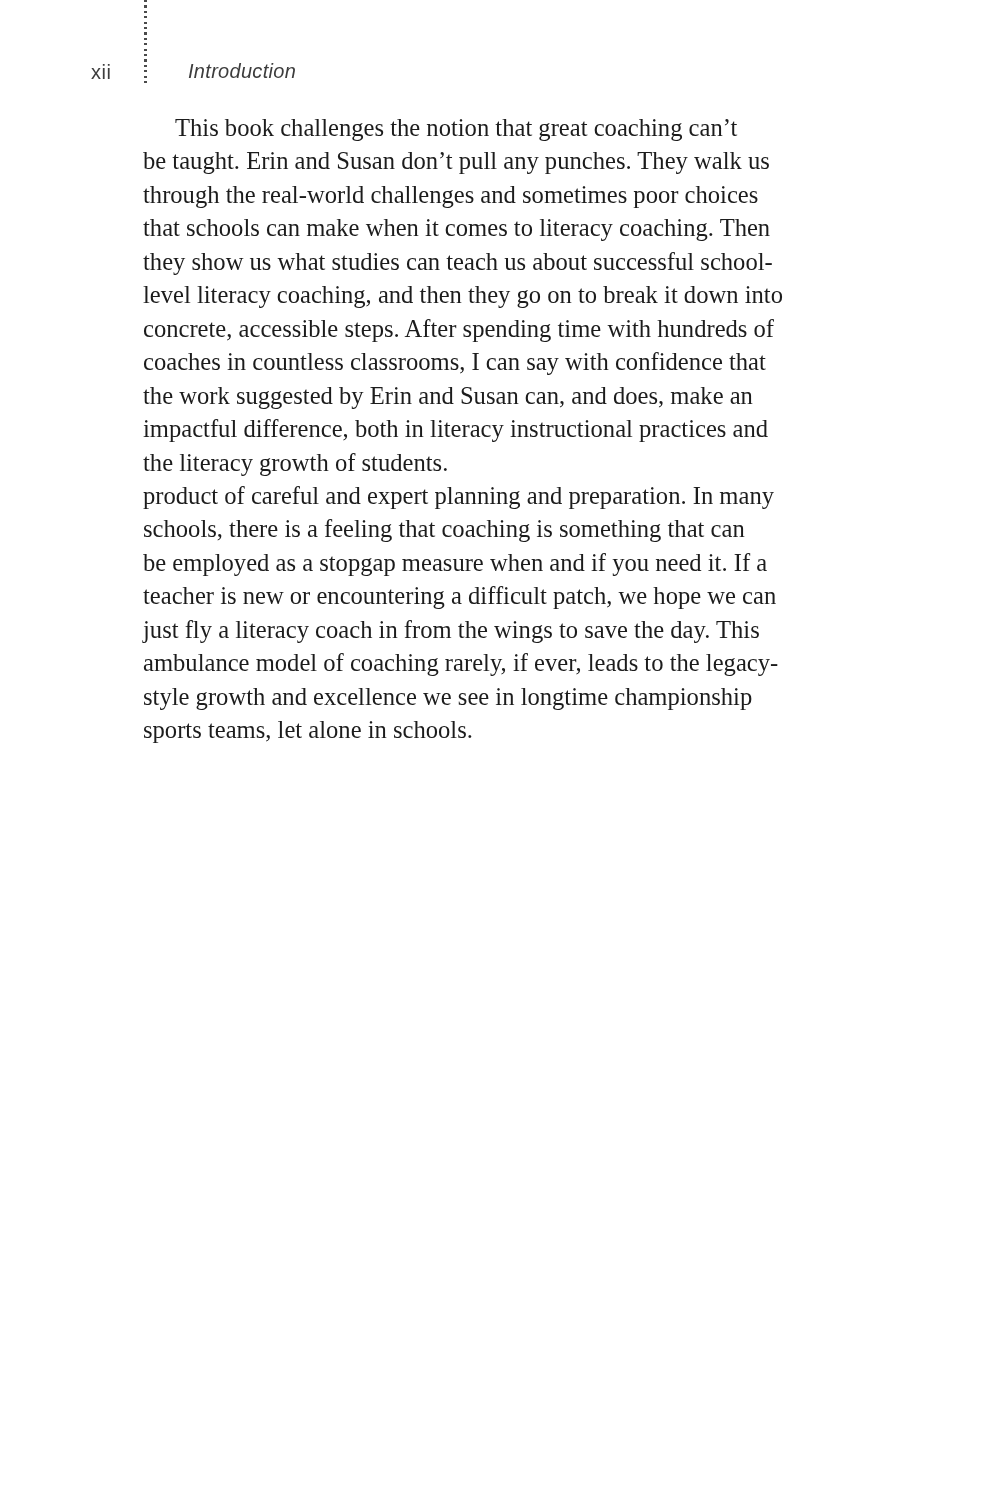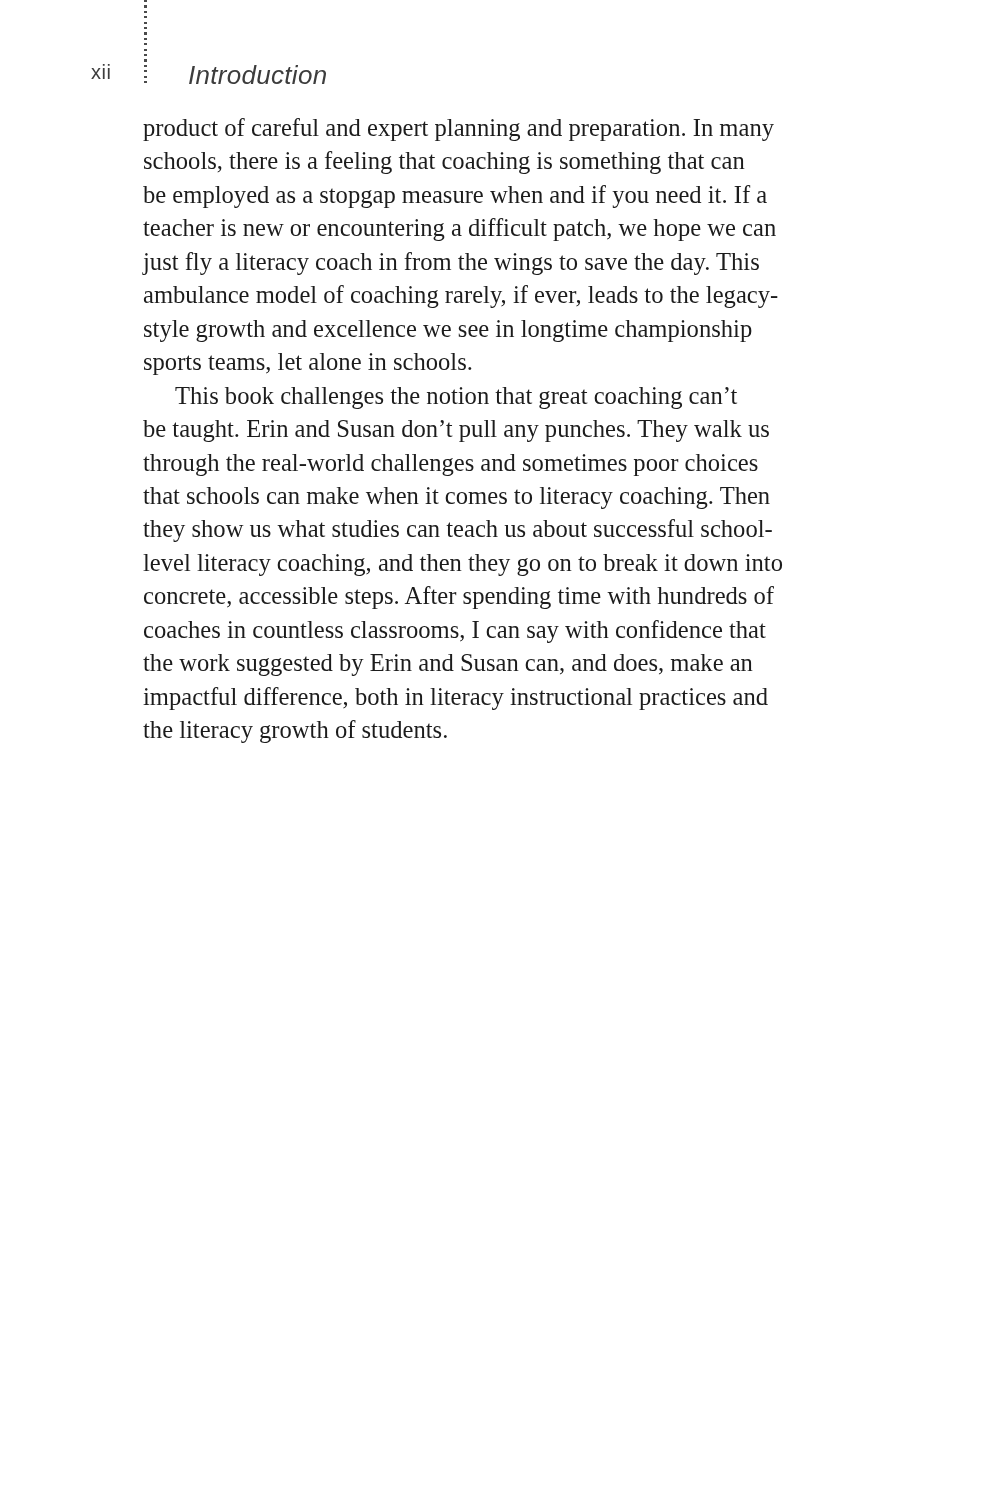--- a/index.html
+++ b/index.html
@@ -34,21 +34,21 @@
       #4a4a4a 0px, #4a4a4a 2.2px,
       transparent 2.2px, transparent 5.4px
     );
   }
   .running-head {
     position: absolute;
     left: 188px;
     top: 60px;
     font-family: "Liberation Sans", sans-serif;
     font-style: italic;
-    font-size: 26px;
+    font-size: 20px;
     color: #3d3d3d;
     letter-spacing: 0.3px;
   }
   .text-block {
     position: absolute;
     left: 143px;
     top: 111px;
     width: 725px;
     font-family: "Liberation Serif", serif;
     font-size: 24.6px;
@@ -69,37 +69,37 @@
 <div class="page">
 
   <header>
     <span class="folio">xii</span>
     <div class="dotted-rule"></div>
     <span class="running-head">Introduction</span>
   </header>
 
   <main class="text-block">
     <div class="para">
-      <div class="line">product of careful and expert planning and preparation. In many</div>
-      <div class="line">schools, there is a feeling that coaching is something that can</div>
-      <div class="line">be employed as a stopgap measure when and if you need it. If a</div>
-      <div class="line">teacher is new or encountering a difficult patch, we hope we can</div>
-      <div class="line">just fly a literacy coach in from the wings to save the day. This</div>
-      <div class="line">ambulance model of coaching rarely, if ever, leads to the legacy-</div>
-      <div class="line">style growth and excellence we see in longtime championship</div>
-      <div class="line">sports teams, let alone in schools.</div>
-    </div>
-    <div class="para">
       <div class="line indent">This book challenges the notion that great coaching can’t</div>
       <div class="line">be taught. Erin and Susan don’t pull any punches. They walk us</div>
       <div class="line">through the real-world challenges and sometimes poor choices</div>
       <div class="line">that schools can make when it comes to literacy coaching. Then</div>
       <div class="line">they show us what studies can teach us about successful school-</div>
       <div class="line">level literacy coaching, and then they go on to break it down into</div>
       <div class="line">concrete, accessible steps. After spending time with hundreds of</div>
       <div class="line">coaches in countless classrooms, I can say with confidence that</div>
       <div class="line">the work suggested by Erin and Susan can, and does, make an</div>
       <div class="line">impactful difference, both in literacy instructional practices and</div>
       <div class="line">the literacy growth of students.</div>
     </div>
+    <div class="para">
+      <div class="line">product of careful and expert planning and preparation. In many</div>
+      <div class="line">schools, there is a feeling that coaching is something that can</div>
+      <div class="line">be employed as a stopgap measure when and if you need it. If a</div>
+      <div class="line">teacher is new or encountering a difficult patch, we hope we can</div>
+      <div class="line">just fly a literacy coach in from the wings to save the day. This</div>
+      <div class="line">ambulance model of coaching rarely, if ever, leads to the legacy-</div>
+      <div class="line">style growth and excellence we see in longtime championship</div>
+      <div class="line">sports teams, let alone in schools.</div>
+    </div>
   </main>
 
 </div>
 
 </body></html>

